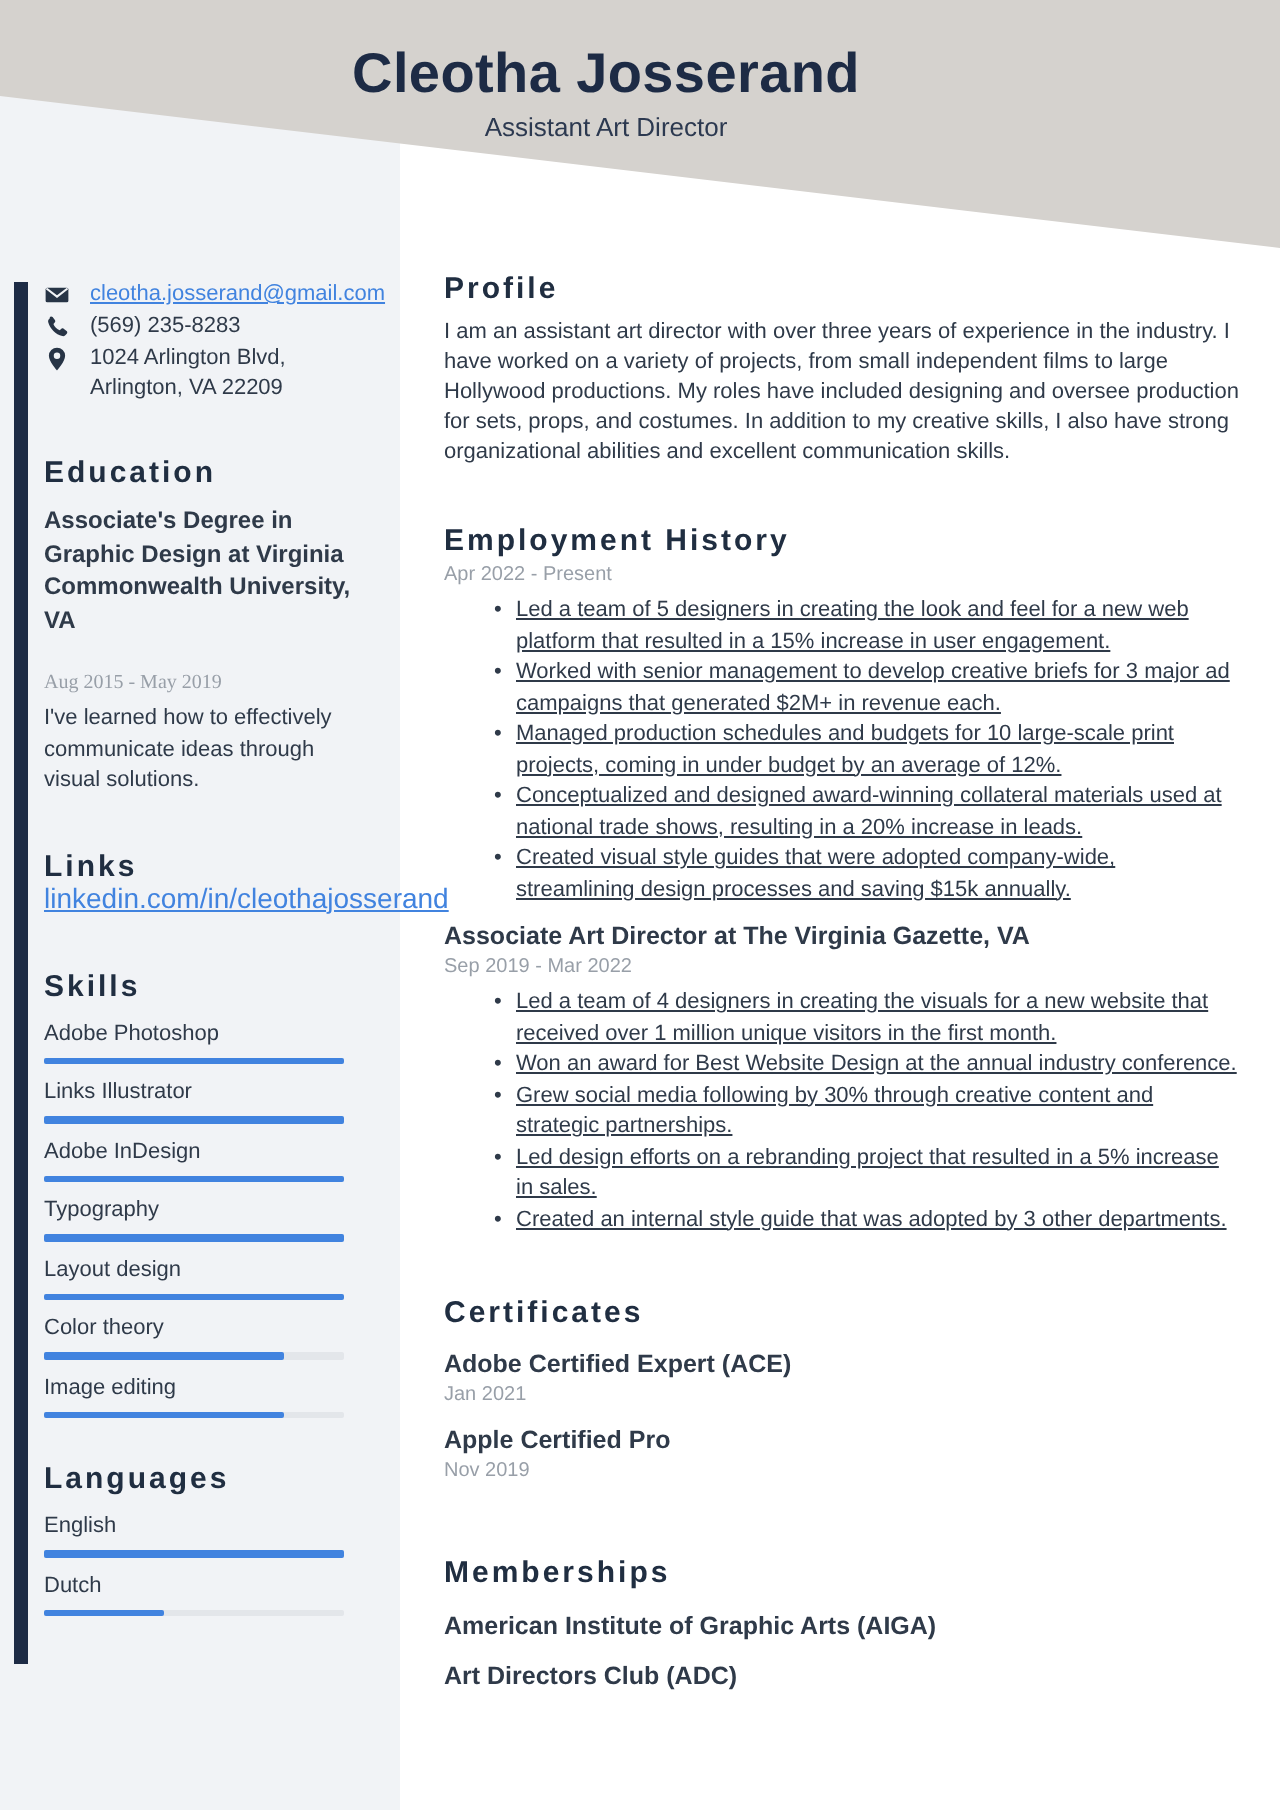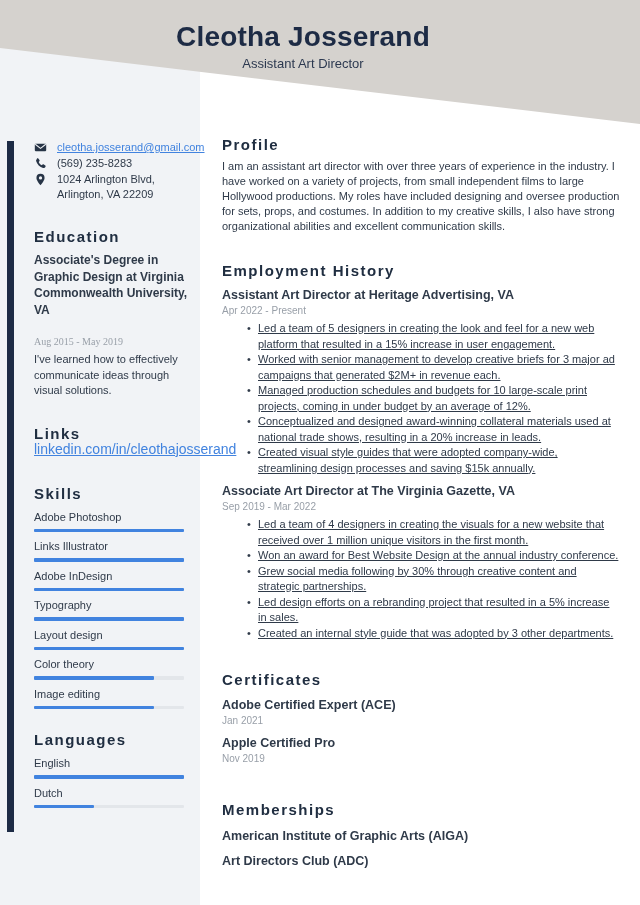--- a/index.html
+++ b/index.html
@@ -35,21 +35,21 @@
     z-index:2;
   }
   .header-text{position:absolute;left:0;top:21px;width:520px;text-align:center;padding-left:46px;z-index:3;margin-left:20px;}
   .header-name{font-size:28px;font-weight:700;color:var(--accent-navy);letter-spacing:.2px;}
   .header-title{font-size:13px;color:#2c3950;margin-top:3px;}
 
   
   .accent-stripe{position:absolute;left:7px;top:141px;width:7px;height:691px;background:var(--accent-navy);z-index:3;}
 
   
-  .sidebar{position:absolute;left:12px;top:0;width:212px;height:905px;z-index:4;padding:140px 28px 0 22px;}
+  .sidebar{position:absolute;left:0;top:0;width:212px;height:905px;z-index:4;padding:140px 28px 0 22px;}
   .contact-row{display:flex;align-items:flex-start;margin-bottom:1px;font-size:11px;line-height:15px;}
   .contact-icon{width:13px;height:13px;flex:0 0 13px;margin-right:10px;margin-top:1px;color:#273446;}
   .contact-icon svg{width:13px;height:13px;display:block;fill:#273446;}
   a.link{color:var(--link-blue);text-decoration:underline;}
   .addr{line-height:15px;}
 
   .side-heading{font-size:15px;font-weight:700;color:var(--heading);letter-spacing:1.5px;}
   .edu-heading{margin-top:26px;}
   .edu-degree{margin-top:7px;font-size:12px;font-weight:700;line-height:16.5px;color:var(--body-text);}
   .date{font-size:10px;color:var(--muted);line-height:13px;}
@@ -222,21 +222,20 @@
   </div>
 
   <div class="main">
 
     <div class="main-heading">Profile</div>
     <div class="profile-text">I am an assistant art director with over three years of experience in the industry. I have worked on a variety of projects, from small independent films to large Hollywood productions. My roles have included designing and oversee production for sets, props, and costumes. In addition to my creative skills, I also have strong organizational abilities and excellent communication skills.</div>
 
     <div class="main-heading employment-heading">Employment History</div>
 
     <div class="job-block">
-      <div class="job-title">Assistant Art Director at Heritage Advertising, VA</div>
       <div class="date job-date">Apr 2022 - Present</div>
       <ul class="bullets">
         <li>Led a team of 5 designers in creating the look and feel for a new web platform that resulted in a 15% increase in user engagement.</li>
           <li>Worked with senior management to develop creative briefs for 3 major ad campaigns that generated $2M+ in revenue each.</li>
           <li>Managed production schedules and budgets for 10 large-scale print projects, coming in under budget by an average of 12%.</li>
           <li>Conceptualized and designed award-winning collateral materials used at national trade shows, resulting in a 20% increase in leads.</li>
           <li>Created visual style guides that were adopted company-wide, streamlining design processes and saving $15k annually.</li>
       </ul>
     </div>
 

